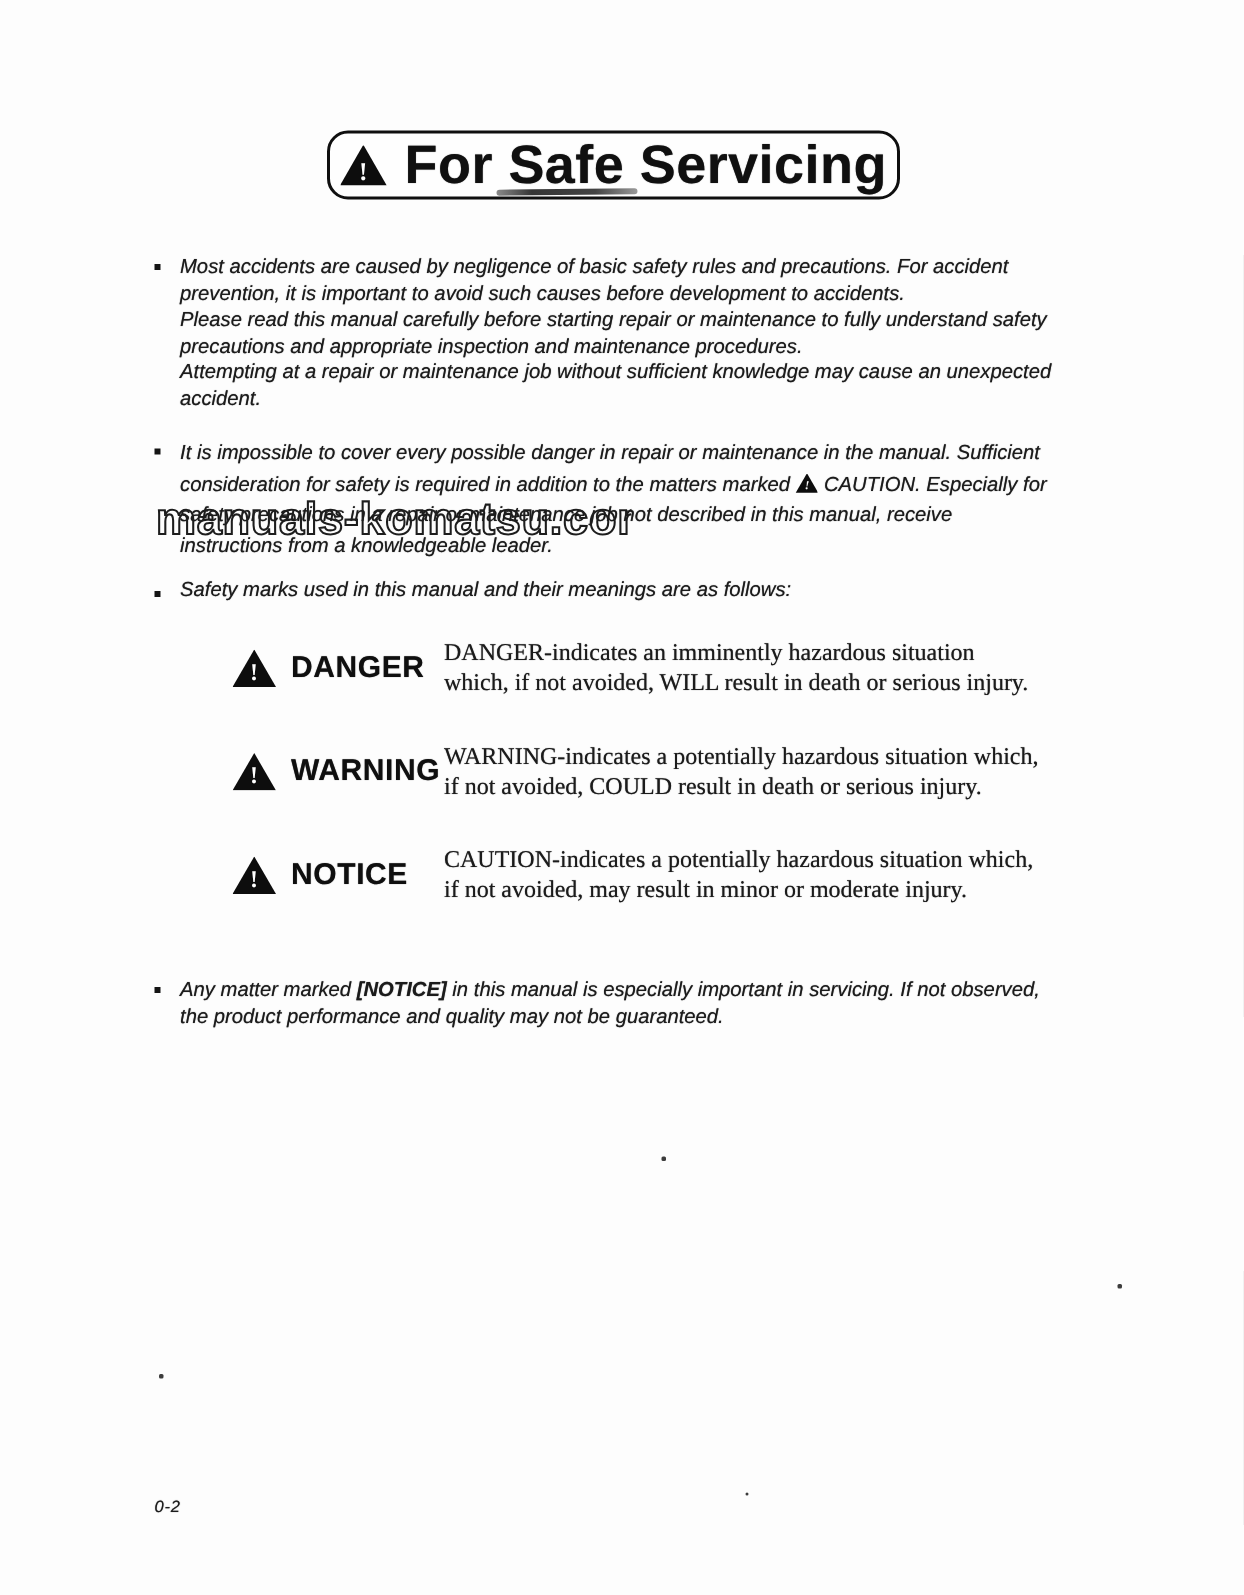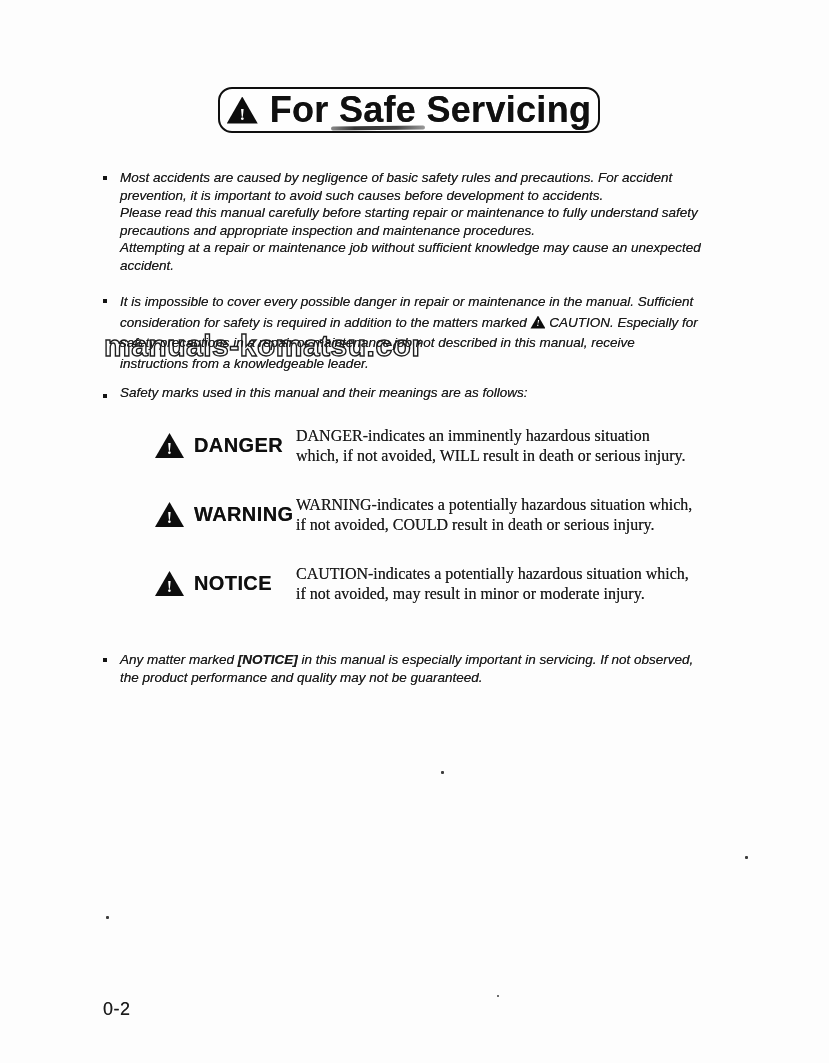--- a/index.html
+++ b/index.html
@@ -51,21 +51,21 @@
   .mark-label {
     width:141px; display:flex; align-items:center; gap:10px; flex:none;
     font-size:20px; font-weight:bold; letter-spacing:0.4px; color:#0f0f0f;
   }
   .mark-desc { font-size:16px; line-height:19.5px; width:400px; color:#1b1b1b;font-family:Liberation Serif, serif; }
 
   
   .watermark { position:absolute; left:101px; top:325px; }
 
   
-  .page-number { position:absolute; left:103px; top:999px; font-size:18px; letter-spacing:0.5px; }
+  .page-number { position:absolute; left:103px; top:999px; font-size:11px; letter-spacing:0.5px;font-style:italic; }
 
   
   .smudge {
     position:absolute; left:331px; top:126px; width:94px; height:4px;
     background:linear-gradient(90deg,#777,#111 25%,#222 70%,#888);
     border-radius:2px; transform:rotate(-0.6deg); opacity:0.85;
   }
   .speck { position:absolute; width:3px; height:3px; background:#3c3c3c; border-radius:1px; }
   #speck-1 { left:441px; top:771px; } #speck-2 { left:745px; top:856px; }
   #speck-3 { left:106px; top:916px; } #speck-4 { left:497px; top:995px; width:2px; height:2px; }

